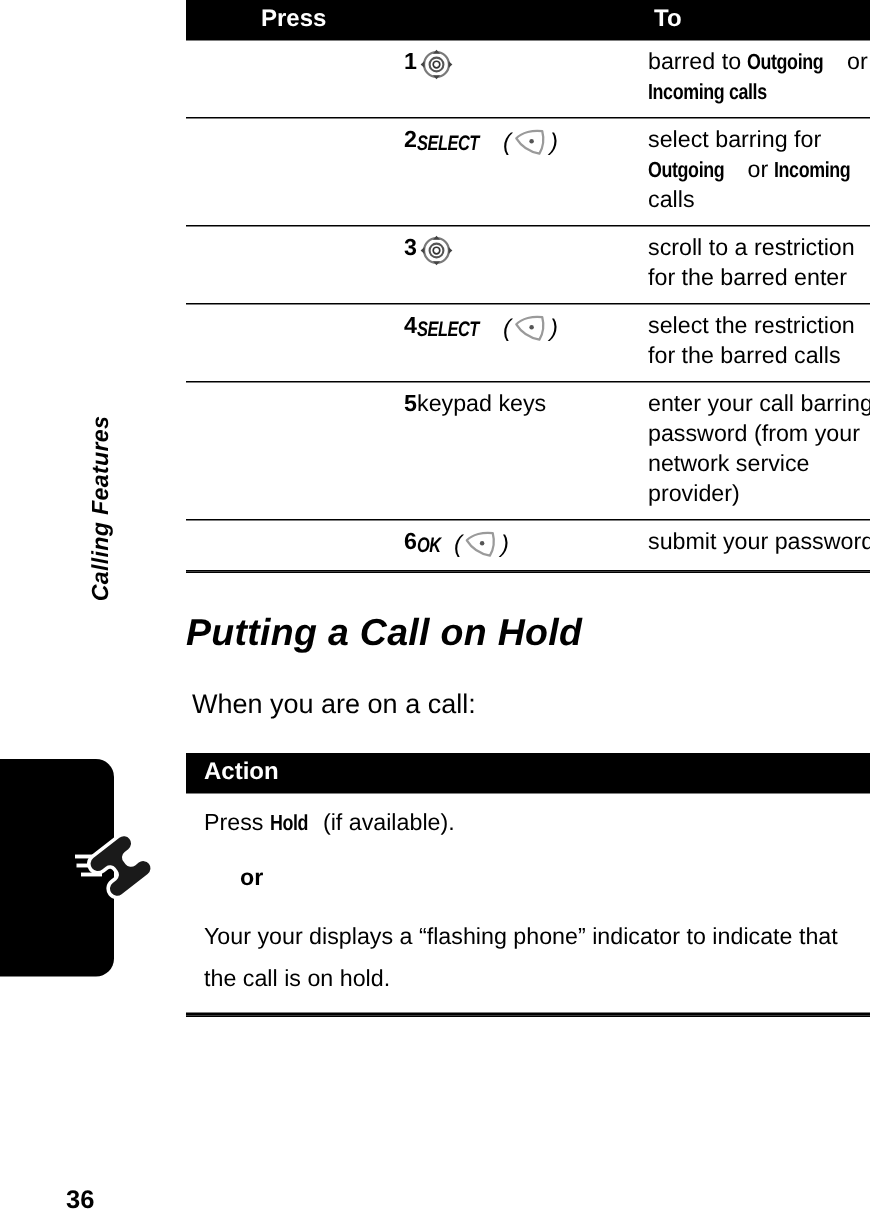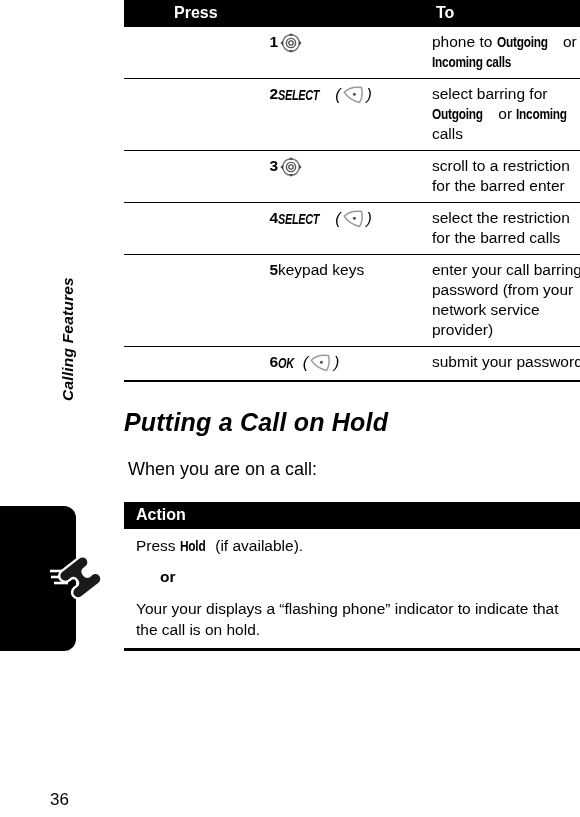--- a/index.html
+++ b/index.html
@@ -157,41 +157,40 @@
     padding: 4px 0 5px 12px;
     width: 462px;
     box-sizing: border-box;
   }
   .action-body {
     padding: 6px 10px 8px 12px;
     border-bottom: 1px solid #000;
     box-sizing: border-box;
     width: 462px;
   }
-  .action-body p { margin: 0 0 0 0; font-size: 15.5px; line-height: 21px; }
+  .action-body p { margin: 0 0 0 0; font-size: 15.5px; line-height: 28px; }
   .action-or {
     font-weight: bold;
     font-size: 15.5px;
     margin: 9px 0 9px 24px !important;
   }
   .gap-before { margin-top: 11px !important; }
 
   
   .icon-nav     { display:inline-block; vertical-align:-5px; width:26px; height:22px; }
   .icon-soft    { display:inline-block; vertical-align:-6px; width:26px; height:22px; }
   .icon-menu    { display:inline-block; vertical-align:-2px; width:11px; height:15px; }
 
   
   .folio {
     position: absolute;
     left: 44px;
     top: 790px;
     font-size: 17px;
-    font-weight: normal;
-    margin-left: 6px;
+    font-weight: bold;
   }
 </style>
 </head>
 <body>
 
 <div class="page">
 
   <div class="side-rail">
     <div class="chapter-label">Calling Features</div>
 
@@ -233,21 +232,21 @@
                 <circle cx="13" cy="11" r="4.6" fill="none" stroke="#555" stroke-width="1.4"></circle>
                 <circle cx="13" cy="11" r="2.2" fill="none" stroke="#333" stroke-width="1.1"></circle>
                 <path d="M13 1.2 l2.4 2.6 h-4.8 z" fill="#444"></path>
                 <path d="M13 20.8 l2.4 -2.6 h-4.8 z" fill="#444"></path>
                 <path d="M2.4 11 l2.6 -2.4 v4.8 z" fill="#444"></path>
                 <path d="M23.6 11 l-2.6 -2.4 v4.8 z" fill="#444"></path>
               </svg>
             </span>
           </td>
           <td class="col-to">
-            <span>phone to </span><span class="kw">Outgoing</span><span> or </span><span class="kw">Incoming calls</span>
+            <span>barred to </span><span class="kw">Outgoing</span><span> or </span><span class="kw">Incoming calls</span>
           </td>
         </tr>
 
         <tr>
           <td class="col-num">2</td>
           <td class="col-press press-cell">
             <span class="softlabel">SELECT</span><span class="paren">&nbsp;(</span><span class="icon-soft">
               <svg viewBox="0 0 26 22" width="26" height="22">
                 <path d="M3.2 8.2 C7 4.2 14 2.6 20.5 3.4 C21.8 8.5 21.2 14 18.6 18.4 C12.4 17.2 6.6 13.6 3.2 8.2 Z" fill="#ffffff" stroke="#9a9a9a" stroke-width="1.5" stroke-linejoin="round"></path>
                 <circle cx="13.4" cy="10.2" r="1.5" fill="#555"></circle>

